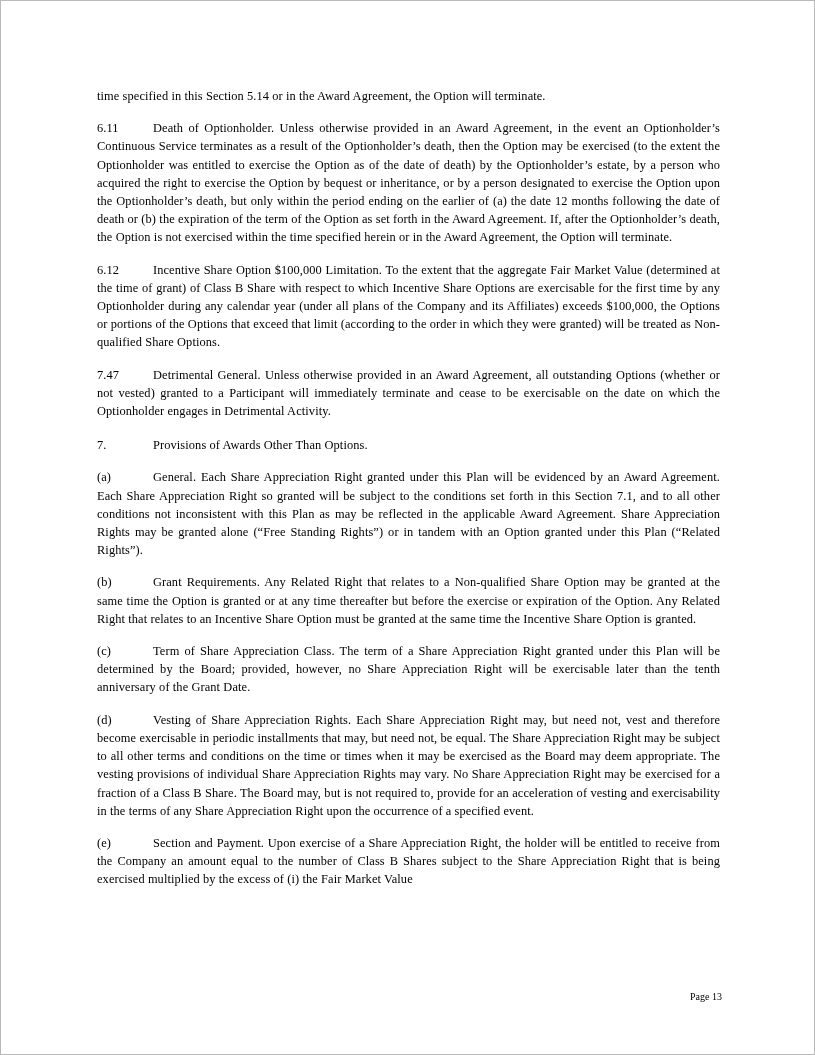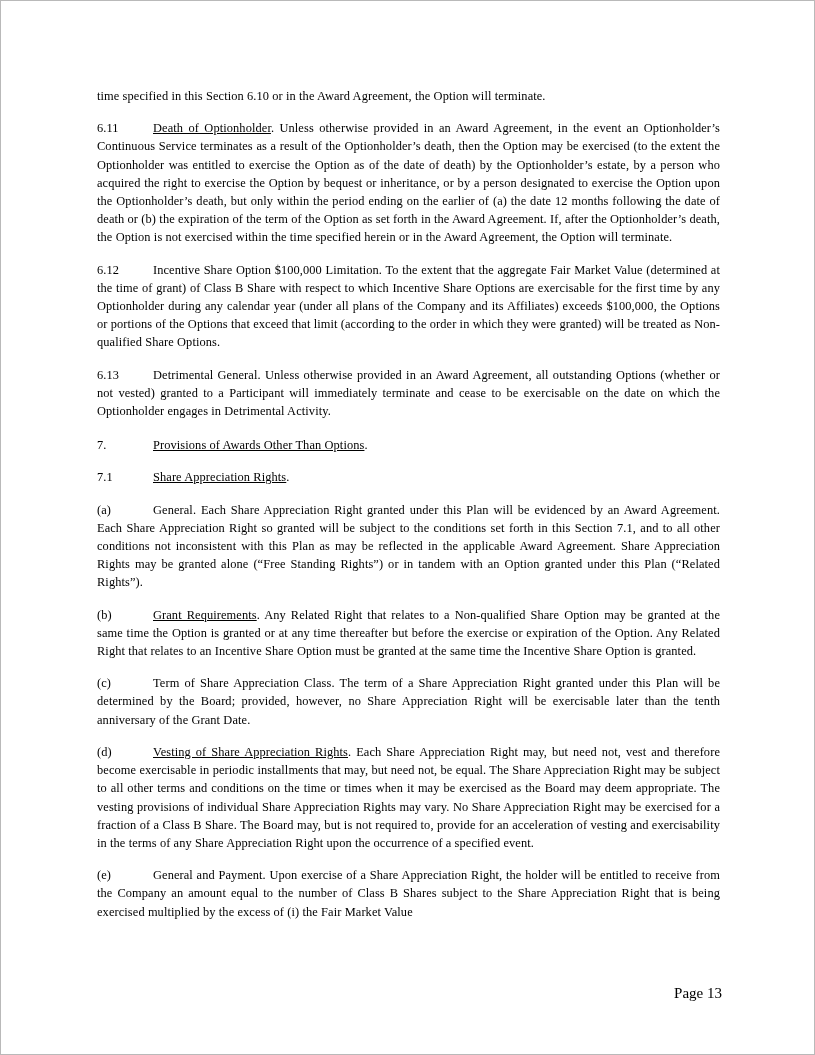--- a/index.html
+++ b/index.html
@@ -27,81 +27,78 @@
     width: 623px;
   }
   p {
     margin: 0 0 14px 0;
     font-size: 12.4px;
     line-height: 18.2px;
     text-align: justify;
     color: #000;
     letter-spacing: 0.1px;
   }
-  .u { text-decoration: underline; }
+  .u { }
   .sec-head {
     margin-top: 16px;
   }
   .pagenum {
     position: absolute;
     right: 92px;
     bottom: 52px;
-    font-size: 15px;
+    font-size: 10px;
     font-family: "Liberation Serif", serif;
     color: #000;
   }
   .lead { display: inline-block; width: 56px; font-family: Liberation Serif, serif; }
   .lead-sm { display: inline-block; width: 56px; }
 </style>
 </head>
 <body>
 
 <div class="page">
   <div class="content">
 
     <p class="para">
-      <span>time specified in this Section 6.10 or in the Award Agreement, the Option will terminate.</span>
+      <span>time specified in this Section 5.14 or in the Award Agreement, the Option will terminate.</span>
     </p>
 
     <p class="para">
       <span class="lead">6.11</span><span class="u">Death of Optionholder</span><span>. Unless otherwise provided in an Award Agreement, in the event an Optionholder’s Continuous Service terminates as a result of the Optionholder’s death, then the Option may be exercised (to the extent the Optionholder was entitled to exercise the Option as of the date of death) by the Optionholder’s estate, by a person who acquired the right to exercise the Option by bequest or inheritance, or by a person designated to exercise the Option upon the Optionholder’s death, but only within the period ending on the earlier of (a) the date 12 months following the date of death or (b) the expiration of the term of the Option as set forth in the Award Agreement. If, after the Optionholder’s death, the Option is not exercised within the time specified herein or in the Award Agreement, the Option will terminate.</span>
     </p>
 
     <p class="para">
       <span class="lead">6.12</span><span>Incentive Share Option $100,000 Limitation</span><span>. To the extent that the aggregate Fair Market Value (determined at the time of grant) of Class B Share with respect to which Incentive Share Options are exercisable for the first time by any Optionholder during any calendar year (under all plans of the Company and its Affiliates) exceeds $100,000, the Options or portions of the Options that exceed that limit (according to the order in which they were granted) will be treated as Non-qualified Share Options.</span>
     </p>
 
     <p class="para">
-      <span class="lead">6.13</span><span>Detrimental General</span><span>. Unless otherwise provided in an Award Agreement, all outstanding Options (whether or not vested) granted to a Participant will immediately terminate and cease to be exercisable on the date on which the Optionholder engages in Detrimental Activity.</span>
+      <span class="lead">7.47</span><span>Detrimental General</span><span>. Unless otherwise provided in an Award Agreement, all outstanding Options (whether or not vested) granted to a Participant will immediately terminate and cease to be exercisable on the date on which the Optionholder engages in Detrimental Activity.</span>
     </p>
 
     <p class="para sec-head">
       <span class="lead">7.</span><span class="u">Provisions of Awards Other Than Options</span><span>.</span>
     </p>
 
-    <p class="para">
-      <span class="lead">7.1</span><span class="u">Share Appreciation Rights</span><span>.</span>
-    </p>
 
     <p class="para">
       <span class="lead-sm">(a)</span><span>General</span><span>. Each Share Appreciation Right granted under this Plan will be evidenced by an Award Agreement. Each Share Appreciation Right so granted will be subject to the conditions set forth in this Section 7.1, and to all other conditions not inconsistent with this Plan as may be reflected in the applicable Award Agreement. Share Appreciation Rights may be granted alone (“Free Standing Rights”) or in tandem with an Option granted under this Plan (“Related Rights”).</span>
     </p>
 
     <p class="para">
       <span class="lead-sm">(b)</span><span class="u">Grant Requirements</span><span>. Any Related Right that relates to a Non-qualified Share Option may be granted at the same time the Option is granted or at any time thereafter but before the exercise or expiration of the Option. Any Related Right that relates to an Incentive Share Option must be granted at the same time the Incentive Share Option is granted.</span>
     </p>
 
     <p class="para">
       <span class="lead-sm">(c)</span><span>Term of Share Appreciation Class</span><span>. The term of a Share Appreciation Right granted under this Plan will be determined by the Board; provided, however, no Share Appreciation Right will be exercisable later than the tenth anniversary of the Grant Date.</span>
     </p>
 
     <p class="para">
       <span class="lead-sm">(d)</span><span class="u">Vesting of Share Appreciation Rights</span><span>. Each Share Appreciation Right may, but need not, vest and therefore become exercisable in periodic installments that may, but need not, be equal. The Share Appreciation Right may be subject to all other terms and conditions on the time or times when it may be exercised as the Board may deem appropriate. The vesting provisions of individual Share Appreciation Rights may vary. No Share Appreciation Right may be exercised for a fraction of a Class B Share. The Board may, but is not required to, provide for an acceleration of vesting and exercisability in the terms of any Share Appreciation Right upon the occurrence of a specified event.</span>
     </p>
 
     <p class="para">
-      <span class="lead-sm">(e)</span><span>General and Payment</span><span>. Upon exercise of a Share Appreciation Right, the holder will be entitled to receive from the Company an amount equal to the number of Class B Shares subject to the Share Appreciation Right that is being exercised multiplied by the excess of (i) the Fair Market Value</span>
+      <span class="lead-sm">(e)</span><span>Section and Payment</span><span>. Upon exercise of a Share Appreciation Right, the holder will be entitled to receive from the Company an amount equal to the number of Class B Shares subject to the Share Appreciation Right that is being exercised multiplied by the excess of (i) the Fair Market Value</span>
     </p>
 
   </div>
 
   <div class="pagenum">Page 13</div>
 </div>
 
 </body></html>

